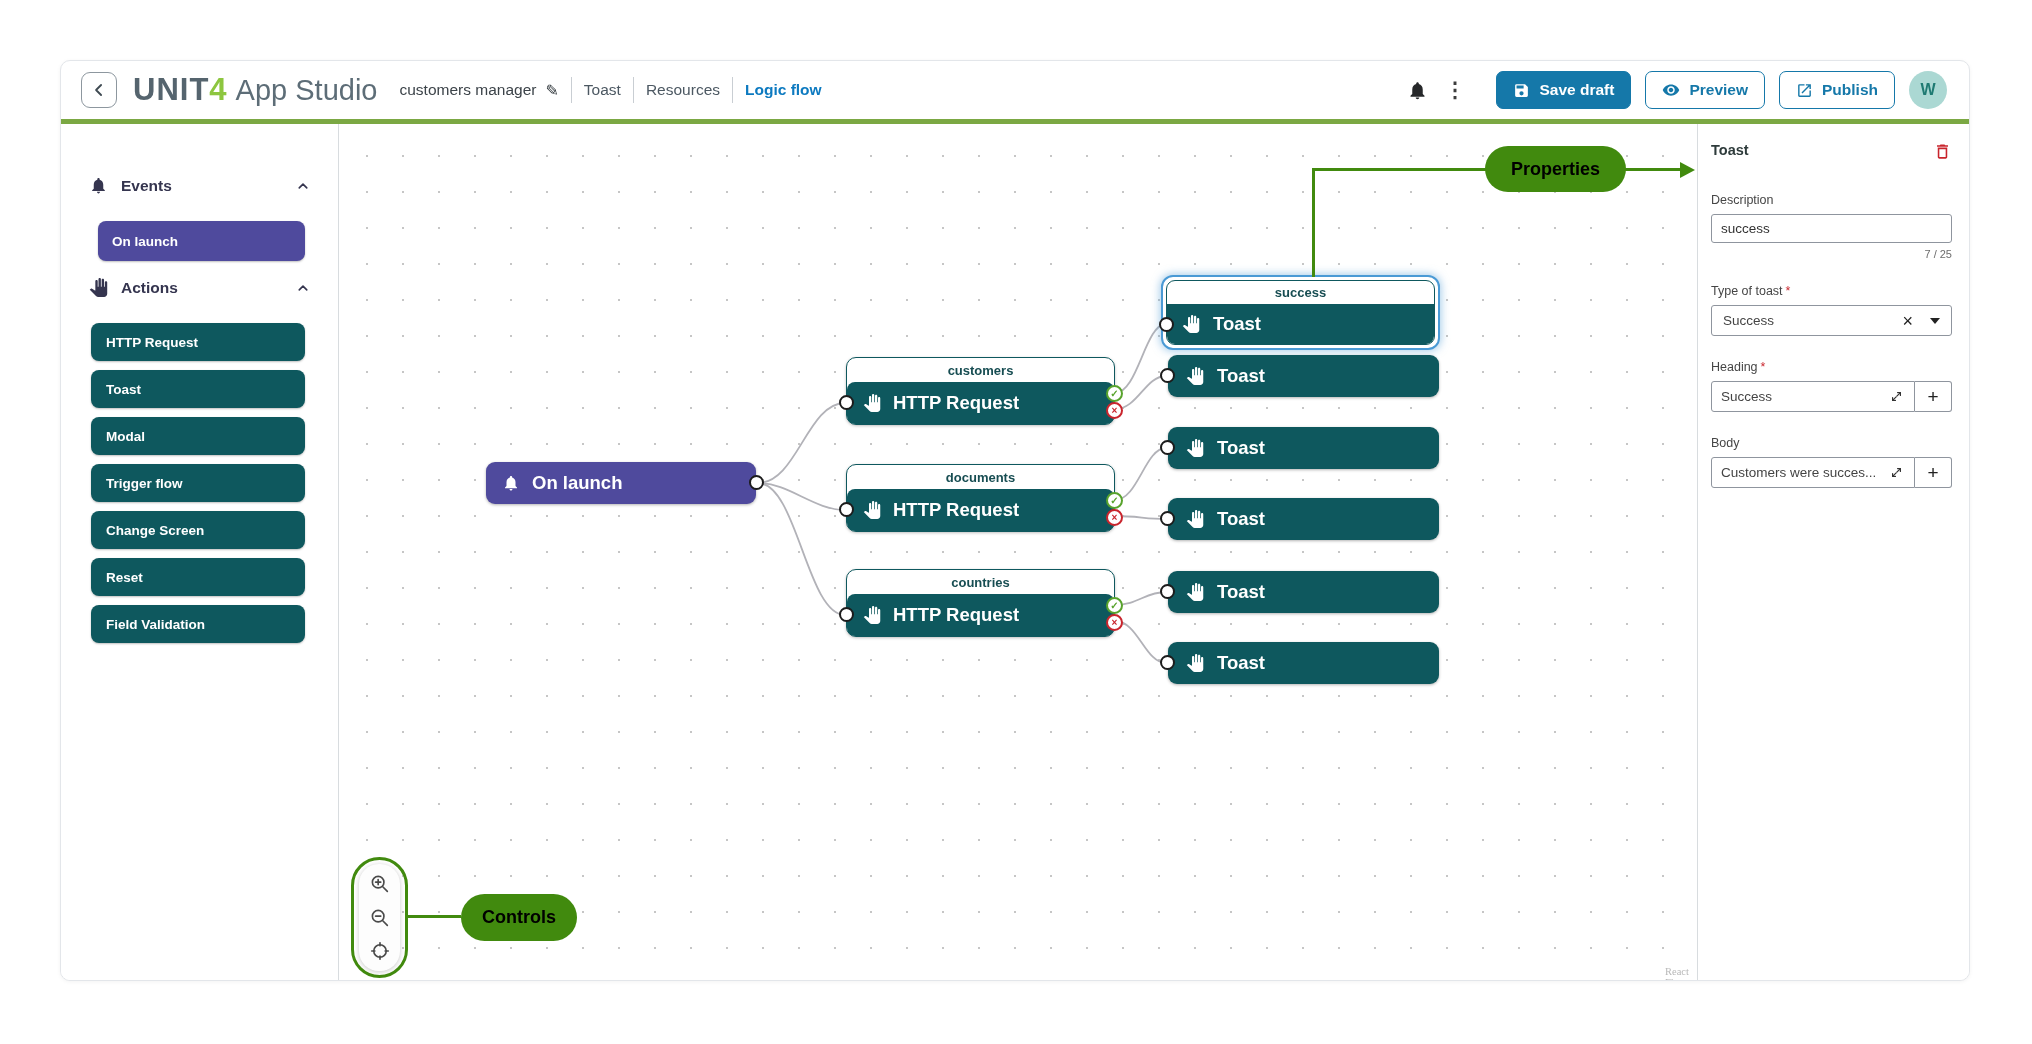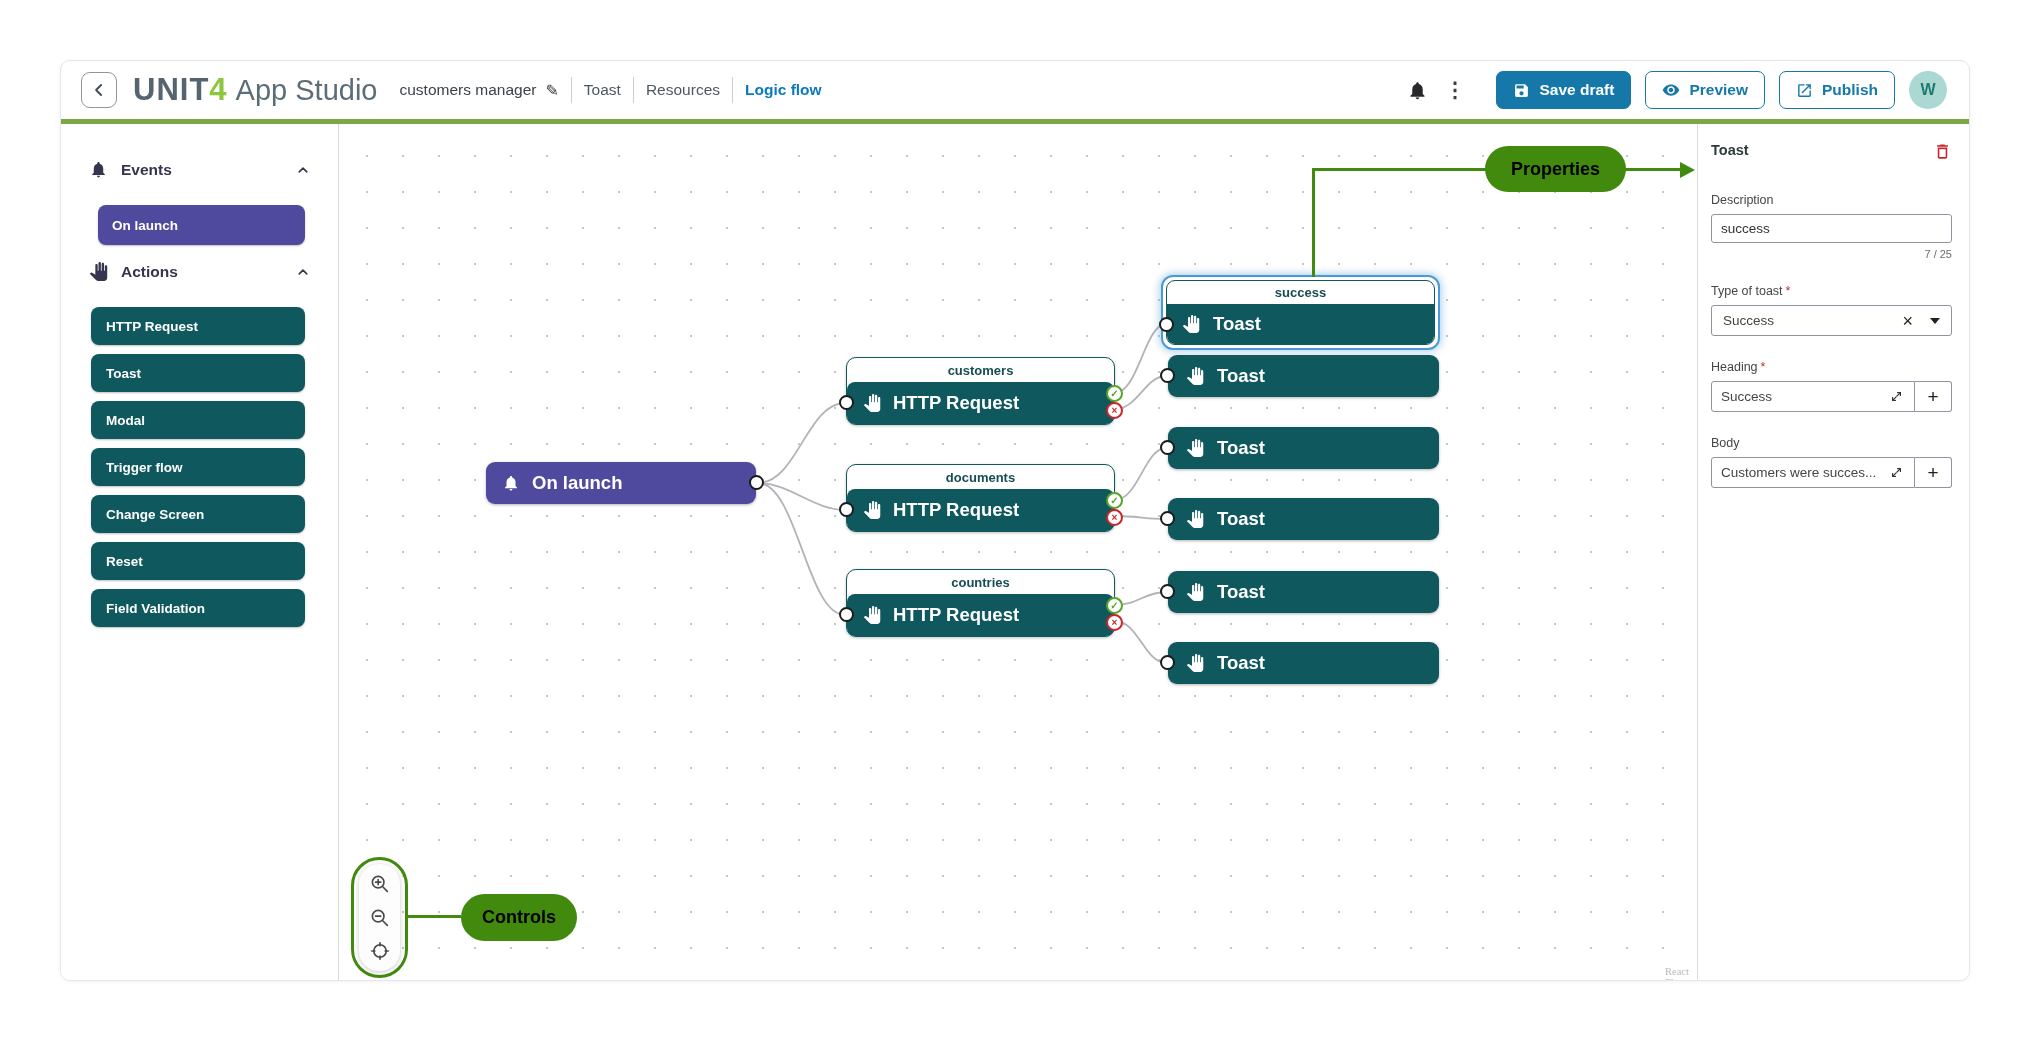--- a/index.html
+++ b/index.html
@@ -29,21 +29,21 @@
   .btn-primary { background:#1578a9; border:1.5px solid #1578a9; color:#fff;margin-left:15px; }
   .btn-outline { background:#fff; border:1.5px solid #1578a9; color:#1578a9; margin-left:14px; }
   .avatar { width:38px; height:38px; border-radius:50%; background:#abd8d3; color:#1f7a72;
     display:flex; align-items:center; justify-content:center; font-size:16px; font-weight:700; margin-left:14px; cursor:pointer; }
   .green-bar { height:5px; background:#7ba843; flex:0 0 auto; }
 
   
   .content { flex:1; display:flex; min-height:0; }
 
   
-  .sidebar { width:278px; flex:0 0 auto; border-right:1px solid #d8dcdf; padding-top:36px; background:#fff; }
+  .sidebar { width:278px; flex:0 0 auto; border-right:1px solid #d8dcdf; padding-top:52px; background:#fff; }
   .side-header { display:flex; align-items:center; gap:13px; padding:0 26px 0 28px;
     color:#35354f; font-weight:700; font-size:15.5px; cursor:pointer; }
   .side-header .chev { margin-left:auto; display:flex; color:#35354f; }
   .events-list { margin:26px 33px 0 37px; }
   .event-btn { height:40px; background:#4f4a9d; border-radius:8px; color:#fff; font-weight:700;
     font-size:13.5px; display:flex; align-items:center; padding-left:14px; cursor:grab;
     box-shadow:0 1px 2px rgba(0,0,0,.25); }
   .actions-header { margin-top:17px; }
   .actions-list { margin:26px 33px 0 30px; display:flex; flex-direction:column; gap:9px; }
   .action-btn { height:38px; background:#0e585e; border-radius:8px; color:#fff; font-weight:700;

